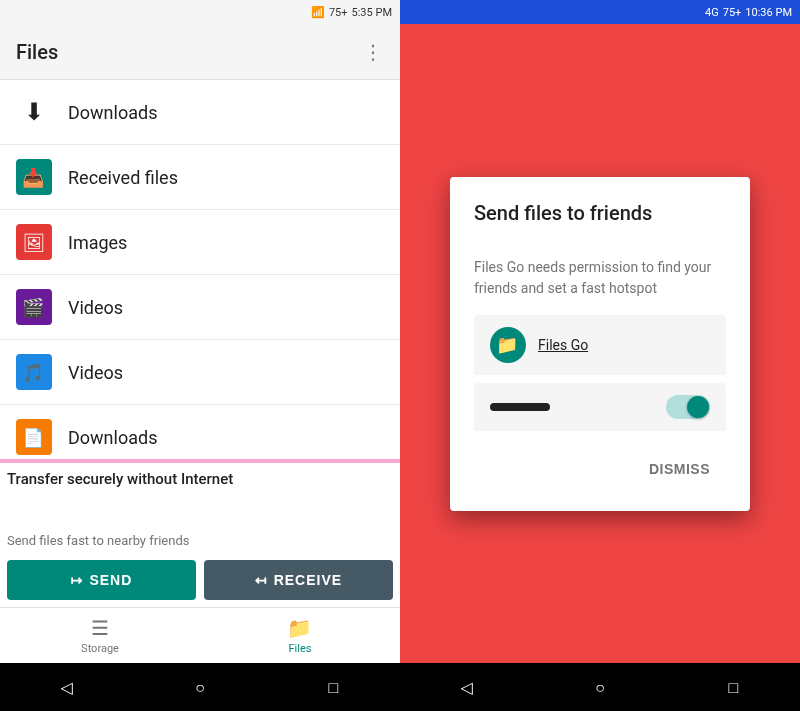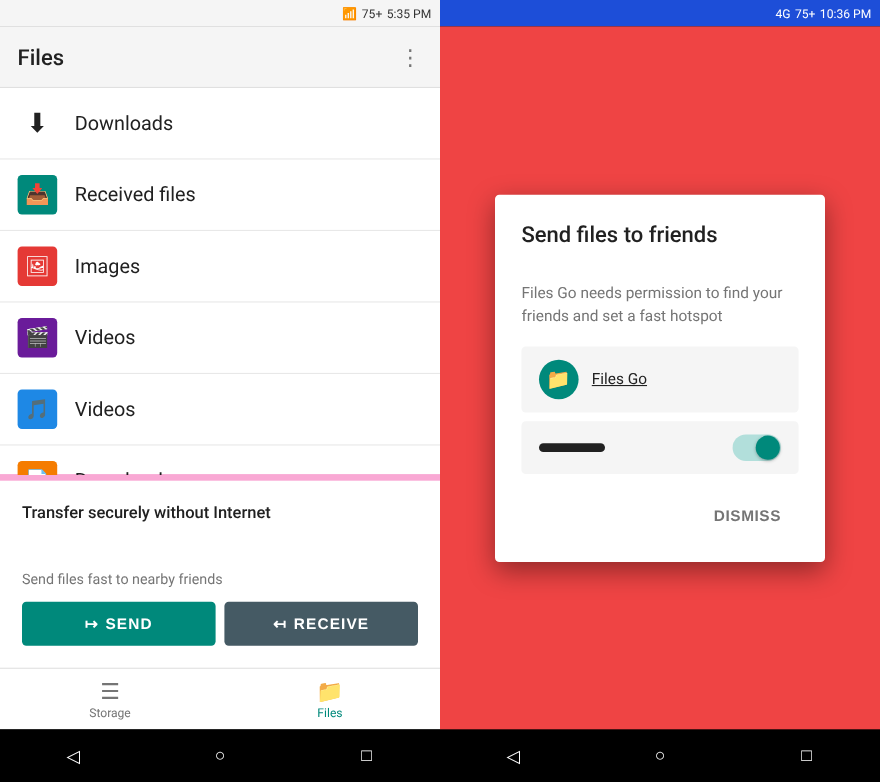--- a/index.html
+++ b/index.html
@@ -114,22 +114,22 @@
     .icon-audio { background: #1E88E5; border-radius: 4px; }
     .icon-documents { background: #F57C00; border-radius: 4px; }
 
     .file-label {
       font-size: 18px;
       color: #212121;
     }
 
     
     .transfer-section {
-      padding: 20px;
-      border-top: 6px solid #f9a8d4;
+      padding: 7px;
+      border-top: 4px solid #f9a8d4;
     }
 
     .transfer-title {
       font-size: 15px;
       font-weight: 500;
       color: #212121;
       margin-bottom: 4px;
     }
 
     .transfer-subtitle {

